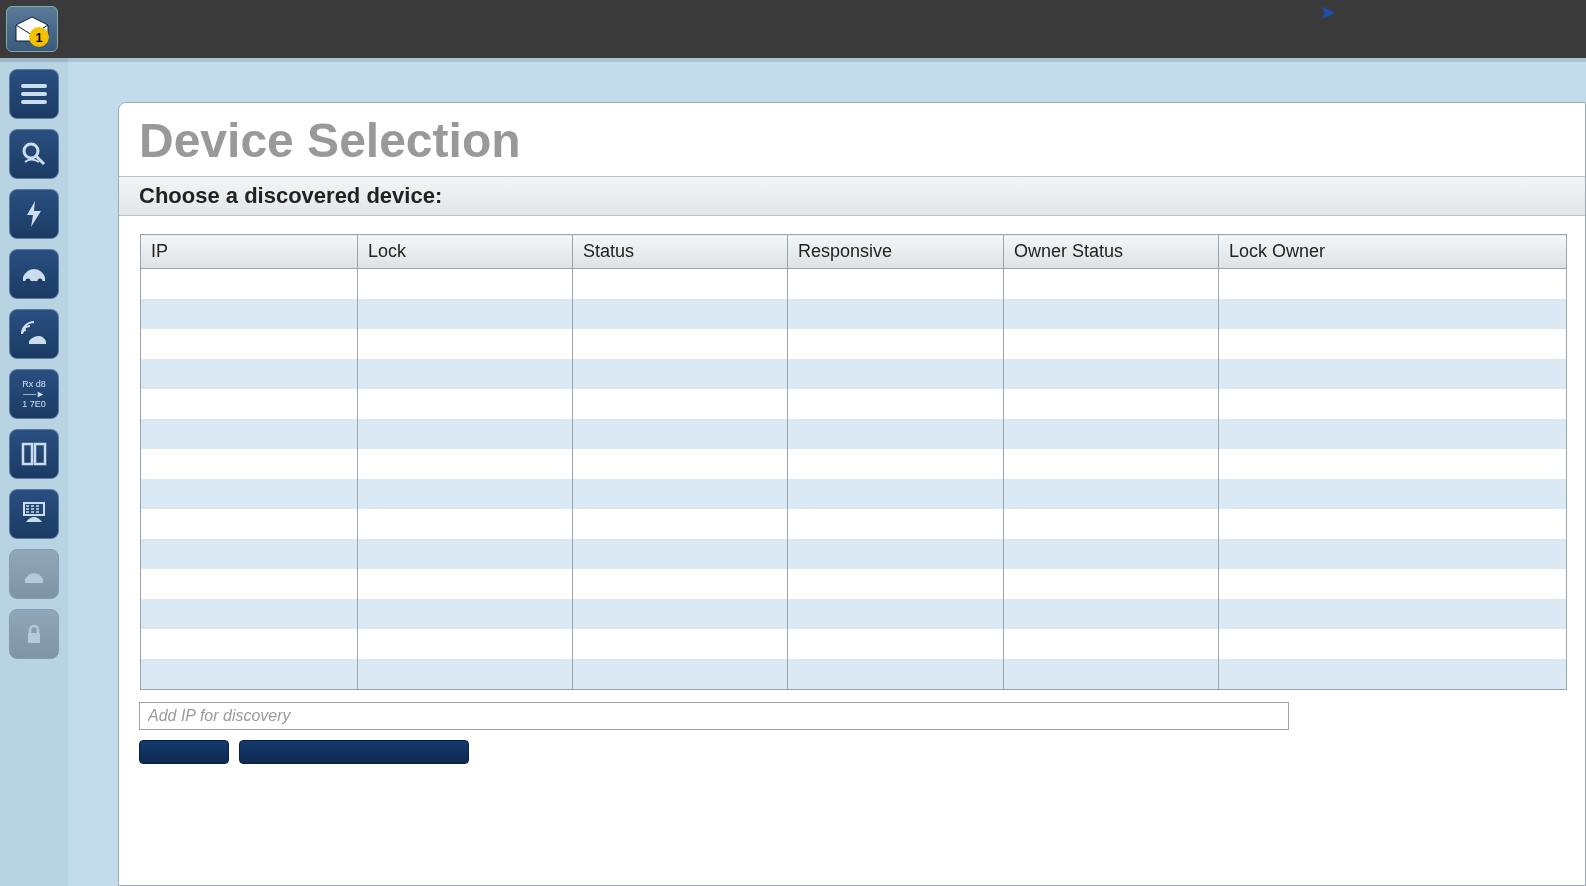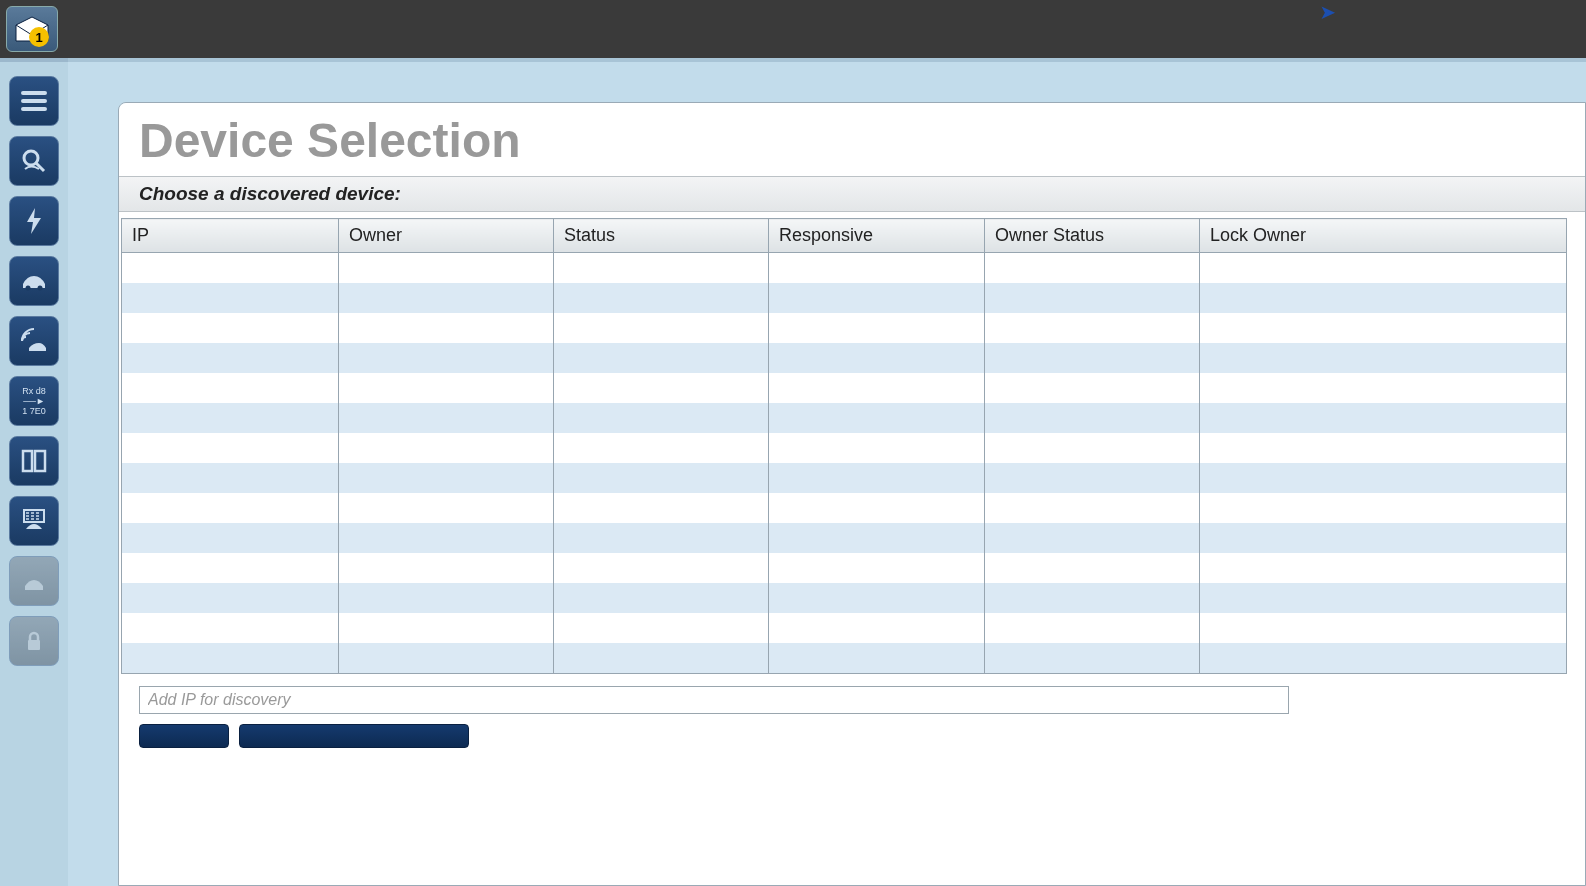--- a/index.html
+++ b/index.html
@@ -55,21 +55,21 @@
   }
 
   .layout {
     display: flex;
     width: 100%;
     height: calc(100% - 58px);
   }
   .sidebar {
     width: 68px;
     background: #b8d4e3;
-    padding-top: 14px;
+    padding-top: 7px;
     display: flex;
     flex-direction: column;
     align-items: center;
     gap: 10px;
     border-top: 4px solid #9cb8cc;
   }
   .side-btn {
     width: 50px;
     height: 50px;
     background: linear-gradient(#2a5082,#1a3a62);
@@ -135,29 +135,28 @@
     color: #999;
     padding: 4px 32px 8px 20px;
   }
   .subhead-band {
     background: linear-gradient(#f3f4f5,#e3e6e8);
     border-top: 1px solid #bcc2c6;
     border-bottom: 1px solid #bcc2c6;
     padding: 6px 20px;
   }
   .subhead {
-    font-size: 19px;
+    font-size: 22px;
     font-weight: bold;
     color: #222;
-    font-style: italic;
   }
 
   .table-wrap {
-    padding: 0 18px 0 2px;
-    margin-top: 6px;
+    padding: 0 18px 0 21px;
+    margin-top: 18px;
   }
   table.device-table {
     width: 100%;
     border-collapse: collapse;
     border: 1px solid #8fa0ac;
     table-layout: fixed;
   }
   table.device-table th {
     background: linear-gradient(#f4f6f7,#dde2e5);
     border: 1px solid #97a5b0;
@@ -308,21 +307,21 @@
               <col style="width:217px">
               <col style="width:215px">
               <col style="width:215px">
               <col style="width:216px">
               <col style="width:215px">
               <col>
             </colgroup>
             <thead>
               <tr>
                 <th>IP</th>
-                <th>Owner</th>
+                <th>Lock</th>
                 <th>Status</th>
                 <th>Responsive</th>
                 <th>Owner Status</th>
                 <th>Lock Owner</th>
               </tr>
             </thead>
             <tbody id="device-tbody">
                 <tr>
                   <td>&nbsp;</td>
                   <td>&nbsp;</td>

